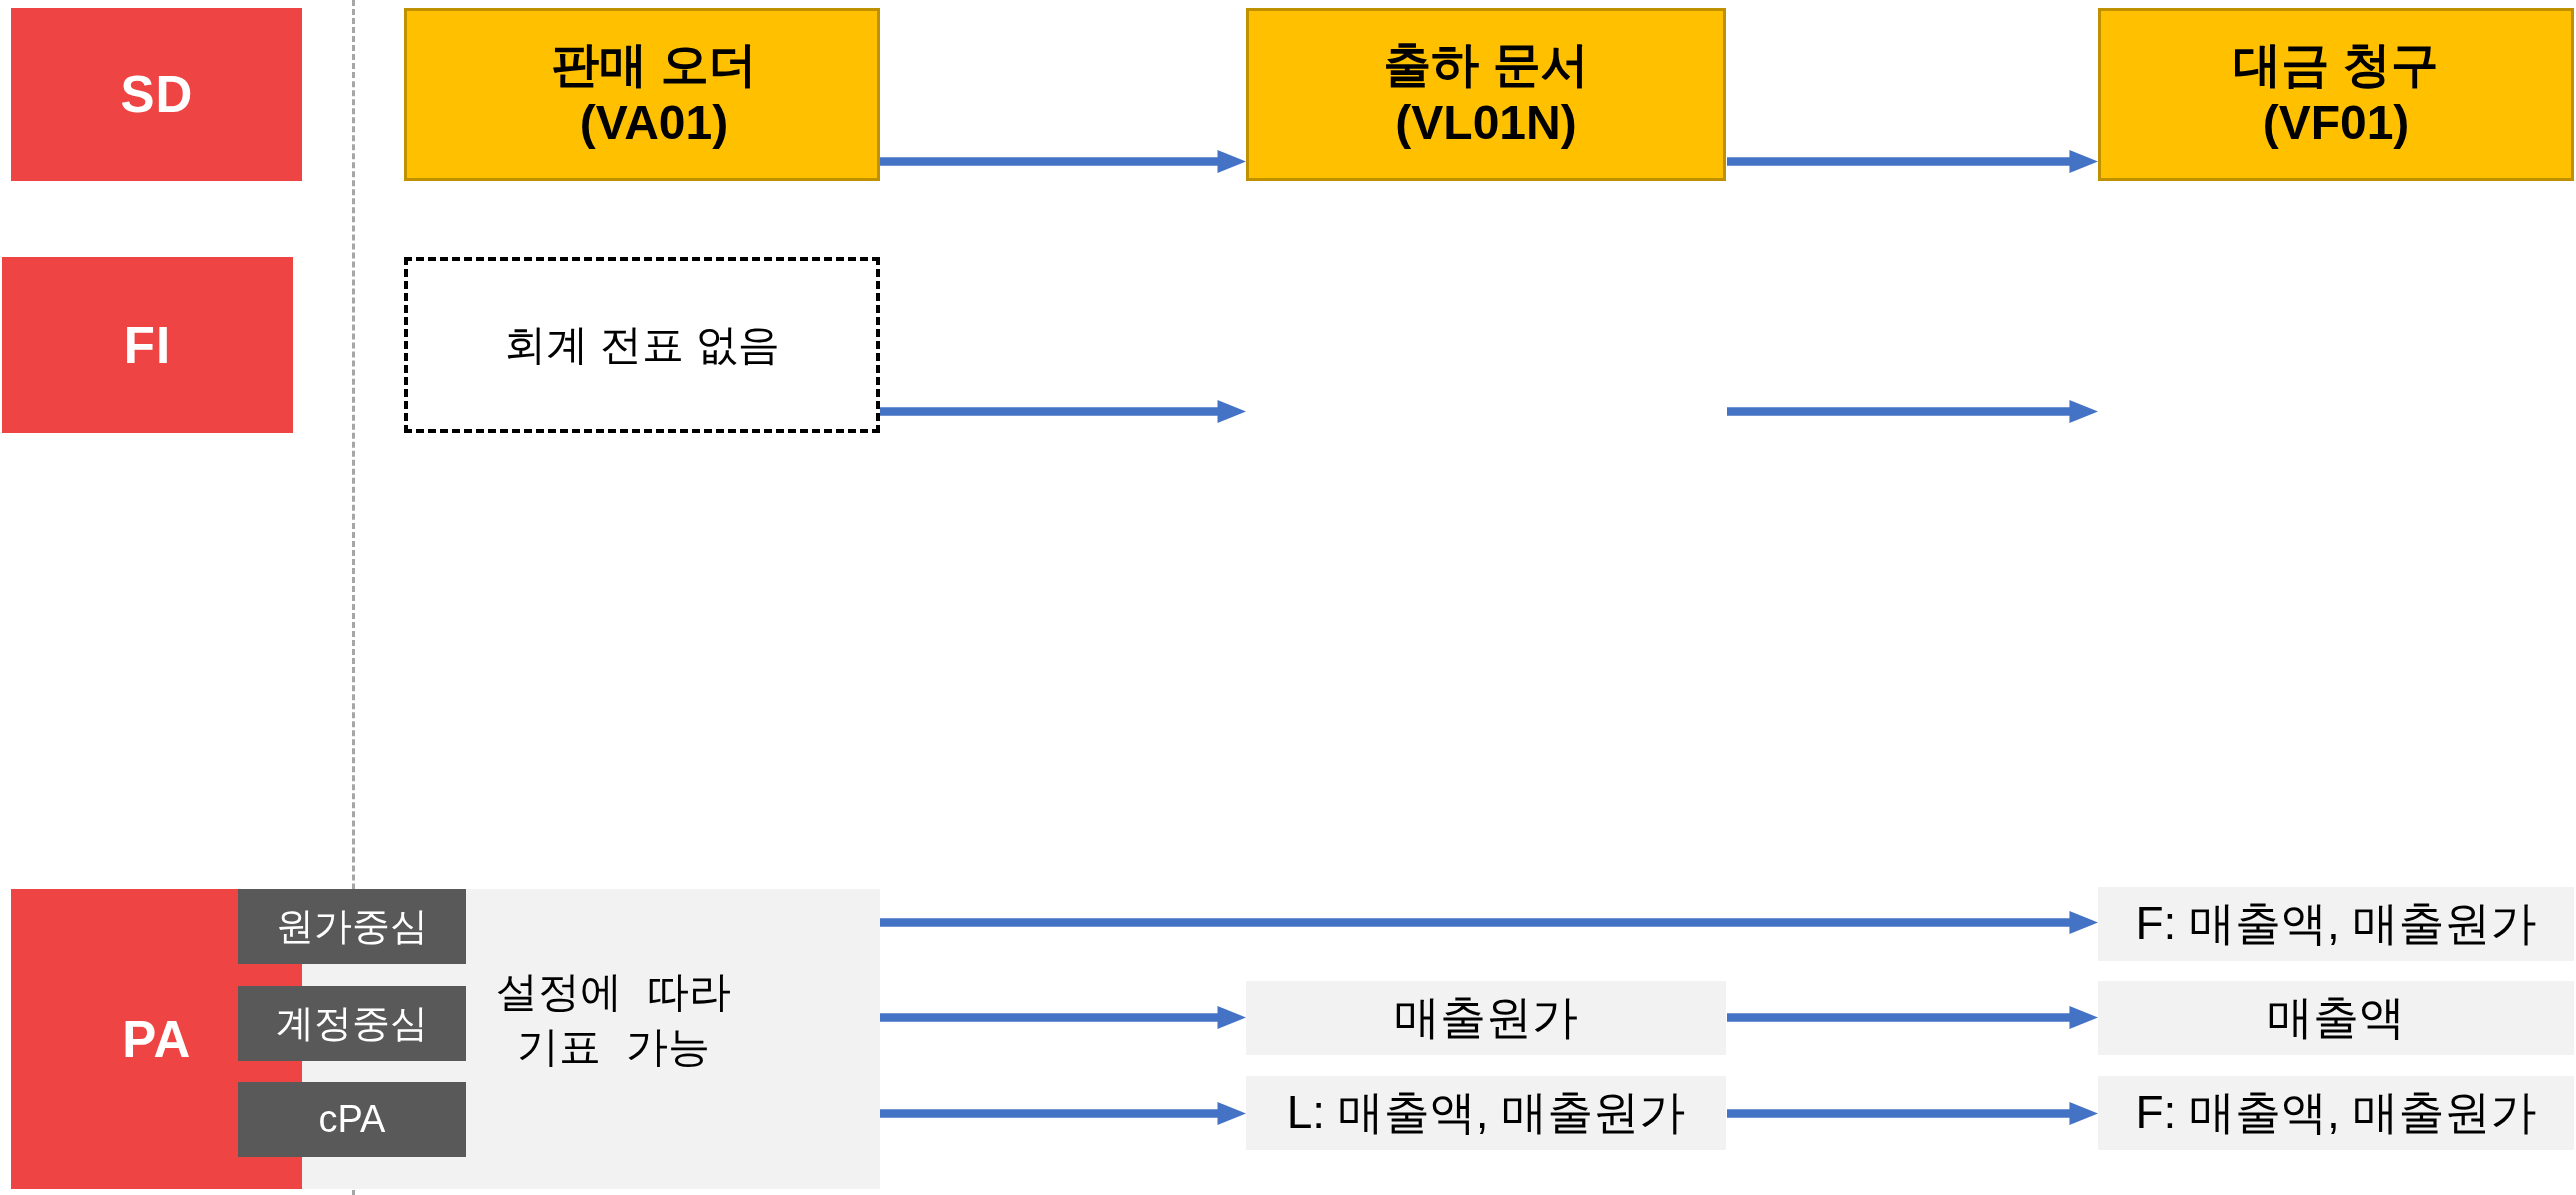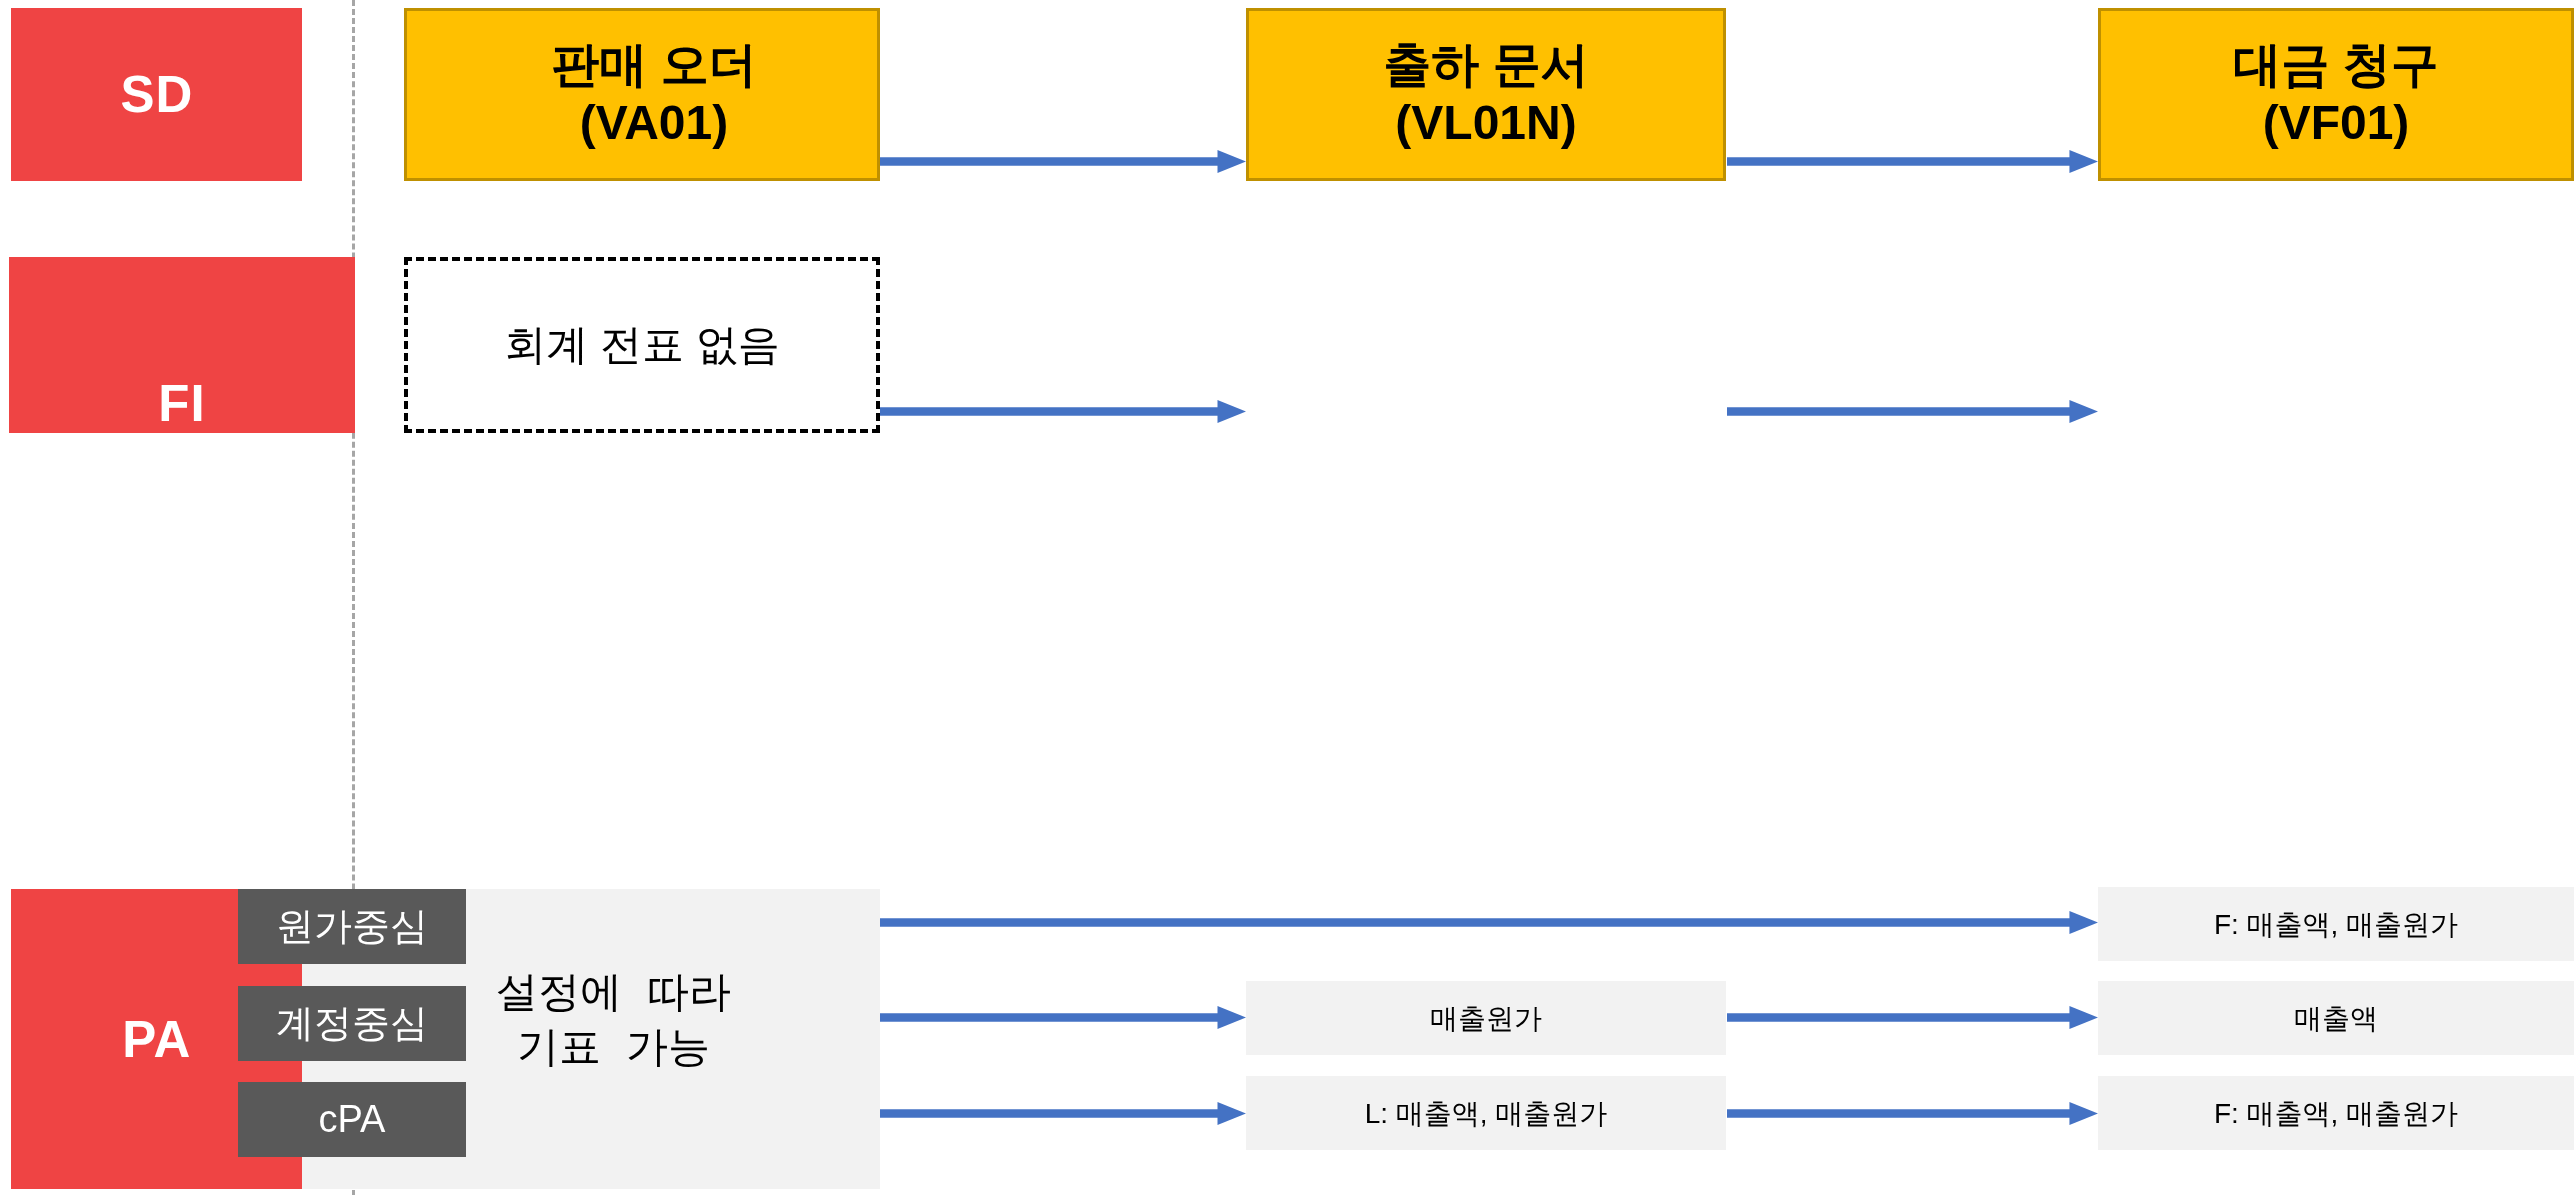--- a/index.html
+++ b/index.html
@@ -47,21 +47,21 @@
     display:flex;align-items:center;justify-content:center;
     font-size:38px;font-weight:normal;text-align:center;
   }
   .pa-note{
     display:flex;align-items:center;justify-content:center;
     text-align:center;color:#000;font-size:42px;line-height:1.3;
   }
   .greybox{
     background:#F2F2F2;
     display:flex;align-items:center;justify-content:center;
-    text-align:center;color:#000;font-size:28px;line-height:1.25;
+    text-align:center;color:#000;font-size:46px;line-height:1.25;
   }
 
   
   .arrow{height:0;}
   .arrow svg{display:block;overflow:visible;}
 </style>
 </head>
 <body>
 
 <div id="stage">
@@ -100,21 +100,21 @@
     </svg>
   </div>
 
   <div class="abs ybox" style="left:2098px;top:7.6px;width:476px;height:173px;">
     <div>
       <div>대금 청구</div>
       <div>(VF01)</div>
     </div>
   </div>
 
-  <div class="abs modbox" style="left:9px;top:257px;width:346px;height:176px;align-items:flex-end;">
+  <div class="abs modbox" style="left:2px;top:257px;width:291px;height:176px;">
     <span>FI</span>
   </div>
 
   <div class="abs fibox dashed" style="left:404px;top:257px;width:476px;height:176px;">
     <span>회계 전표 없음</span>
   </div>
 
   <div class="abs arrow" style="left:880px;top:400px;width:366px;">
     <svg width="366" height="23" viewBox="0 0 385 24">
       <line x1="0" y1="12" x2="358" y2="12" stroke="#4472C4" stroke-width="9"></line>

